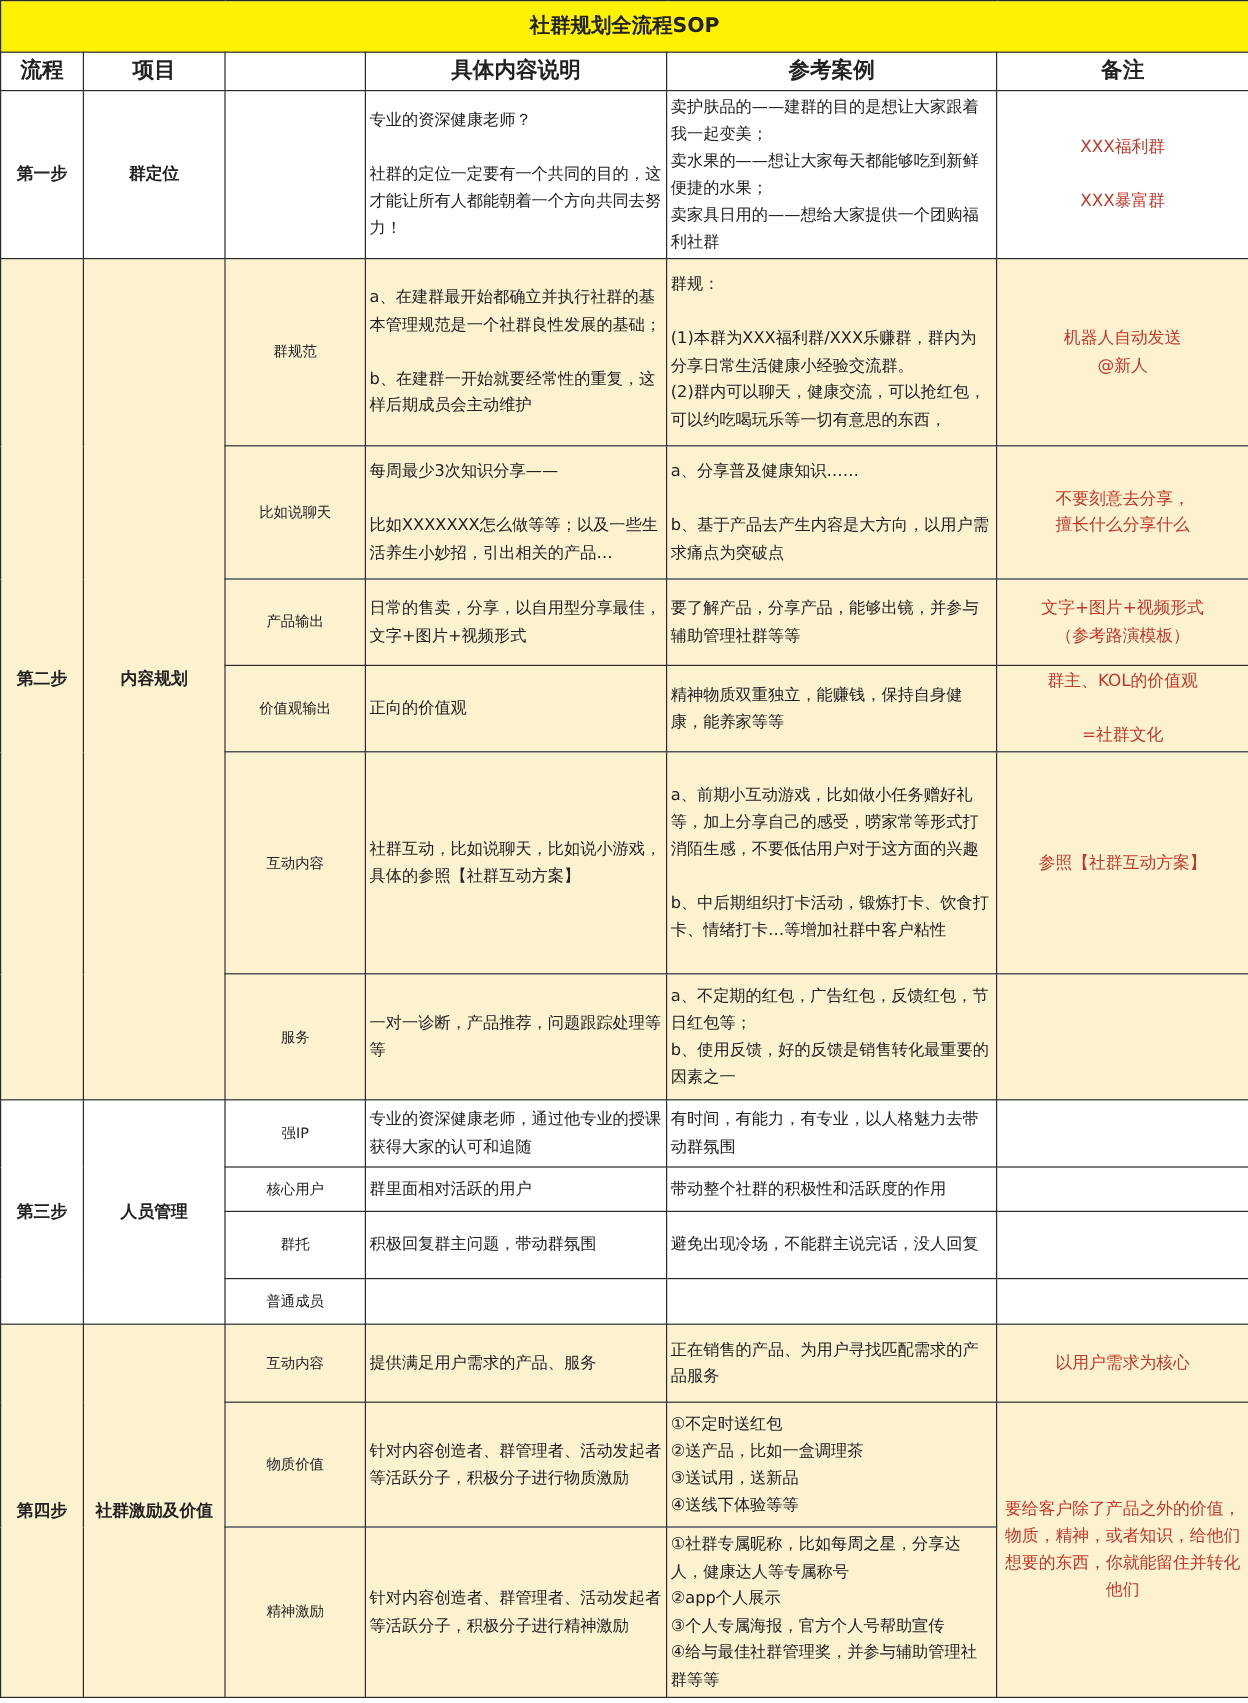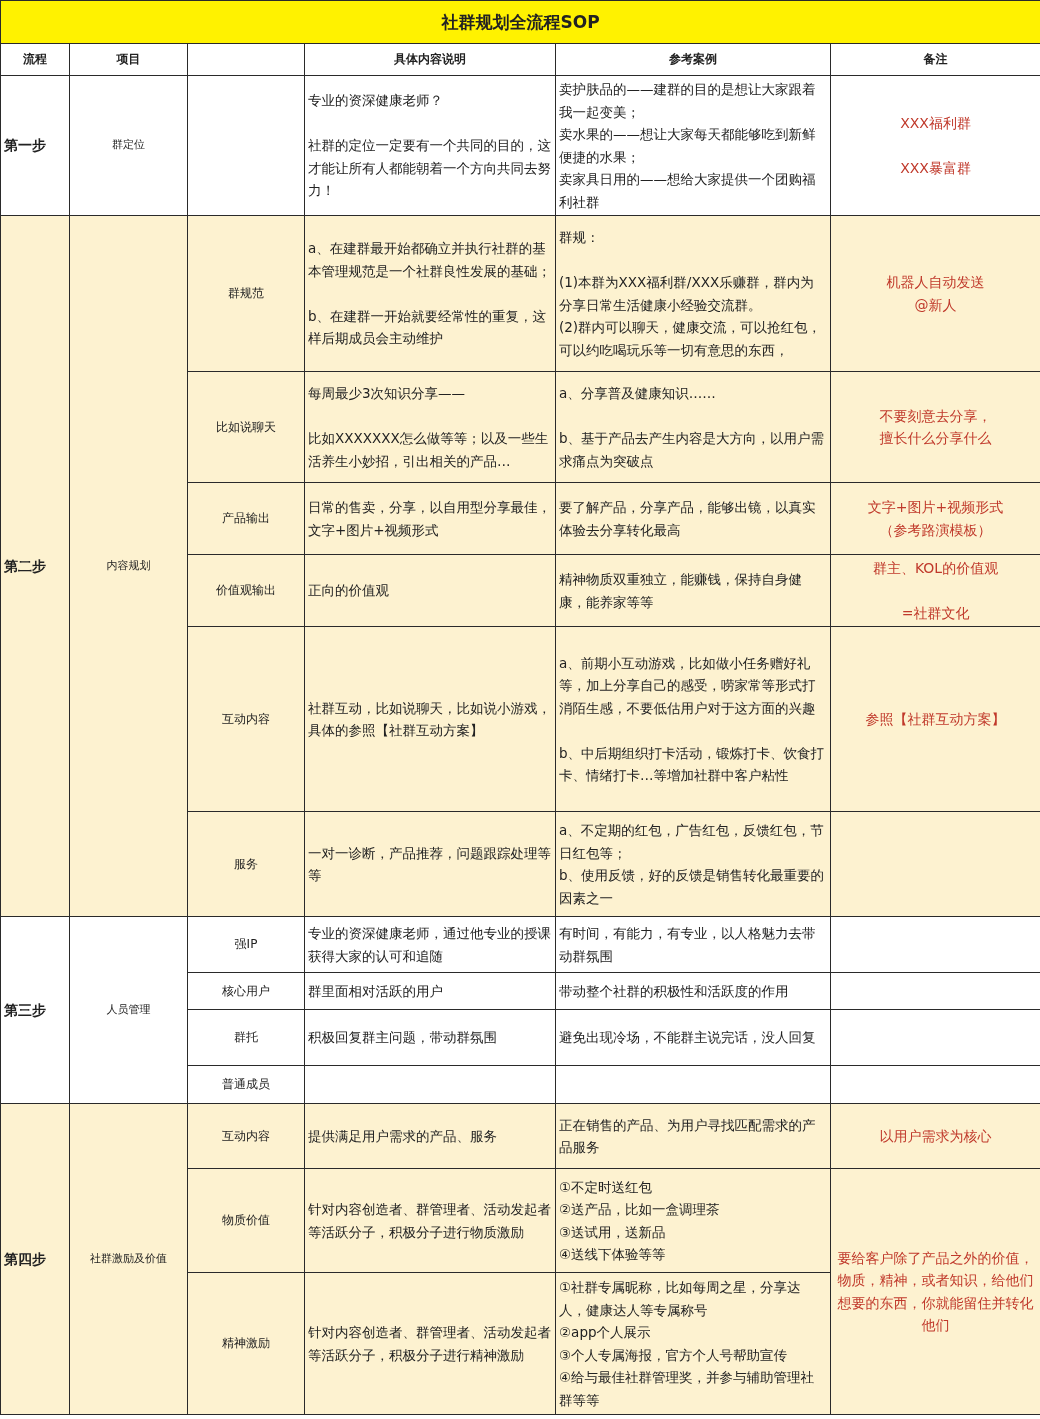--- a/index.html
+++ b/index.html
@@ -1,22 +1,22 @@
 <!DOCTYPE html>
 <html><head>
 <meta charset="utf-8">
 <style>
   html,body{margin:0;padding:0;background:#ffffff;}
   body{width:1040px;height:1419px;overflow:hidden;font-family:"DejaVu Sans","Liberation Sans",sans-serif;color:#222;}
   table{border-collapse:collapse;table-layout:fixed;width:1040px;padding-left:42px;}
   td,th{border:1.5px solid #2a2a2a;padding:0 3px;font-size:13.5px;line-height:22.5px;vertical-align:middle;overflow:hidden;}
   .title{background:#fff200;height:42px;text-align:center;font-weight:bold;font-size:17px;color:#222;}
-  .hdr th{background:#ffffff;height:31px;font-weight:bold;font-size:12px;text-align:center;}
-  .step{font-weight:bold;font-size:14px;}
-  .proj{text-align:center;font-weight:normal;font-size:11px;}
+  .hdr th{background:#ffffff;height:31px;font-weight:bold;font-size:18px;text-align:center;}
+  .step{text-align:center;font-weight:bold;font-size:14px;}
+  .proj{text-align:center;font-weight:bold;font-size:14px;}
   .sub{text-align:center;font-size:12px;}
   .txt{text-align:left;white-space:pre-line;}
   .note{text-align:center;color:#c0392b;white-space:pre-line;font-size:14px;}
   .y td{background:#fdf2d0;}
   .w td{background:#ffffff;}
 </style>
 </head>
 <body>
 
 <table>
@@ -77,21 +77,21 @@
 比如XXXXXXX怎么做等等；以及一些生活养生小妙招，引出相关的产品…</td>
     <td class="txt">a、分享普及健康知识……
 
 b、基于产品去产生内容是大方向，以用户需求痛点为突破点</td>
     <td class="note">不要刻意去分享，
 擅长什么分享什么</td>
   </tr>
   <tr class="y" style="height:72px">
     <td class="sub">产品输出</td>
     <td class="txt">日常的售卖，分享，以自用型分享最佳，文字+图片+视频形式</td>
-    <td class="txt">要了解产品，分享产品，能够出镜，以真实体验去分享转化最高</td>
+    <td class="txt">要了解产品，分享产品，能够出镜，并参与辅助管理社群等等</td>
     <td class="note">文字+图片+视频形式
 （参考路演模板）</td>
   </tr>
   <tr class="y" style="height:72px">
     <td class="sub">价值观输出</td>
     <td class="txt">正向的价值观</td>
     <td class="txt">精神物质双重独立，能赚钱，保持自身健康，能养家等等</td>
     <td class="note">群主、KOL的价值观
 
 =社群文化</td>

